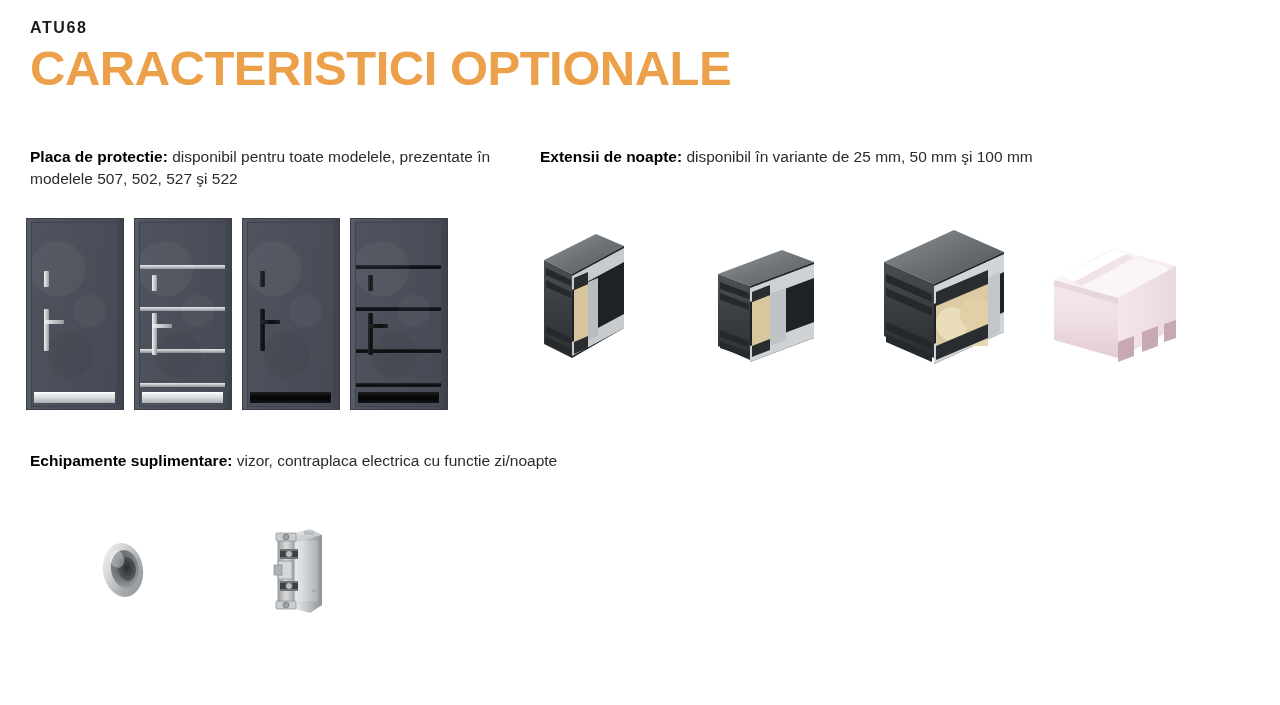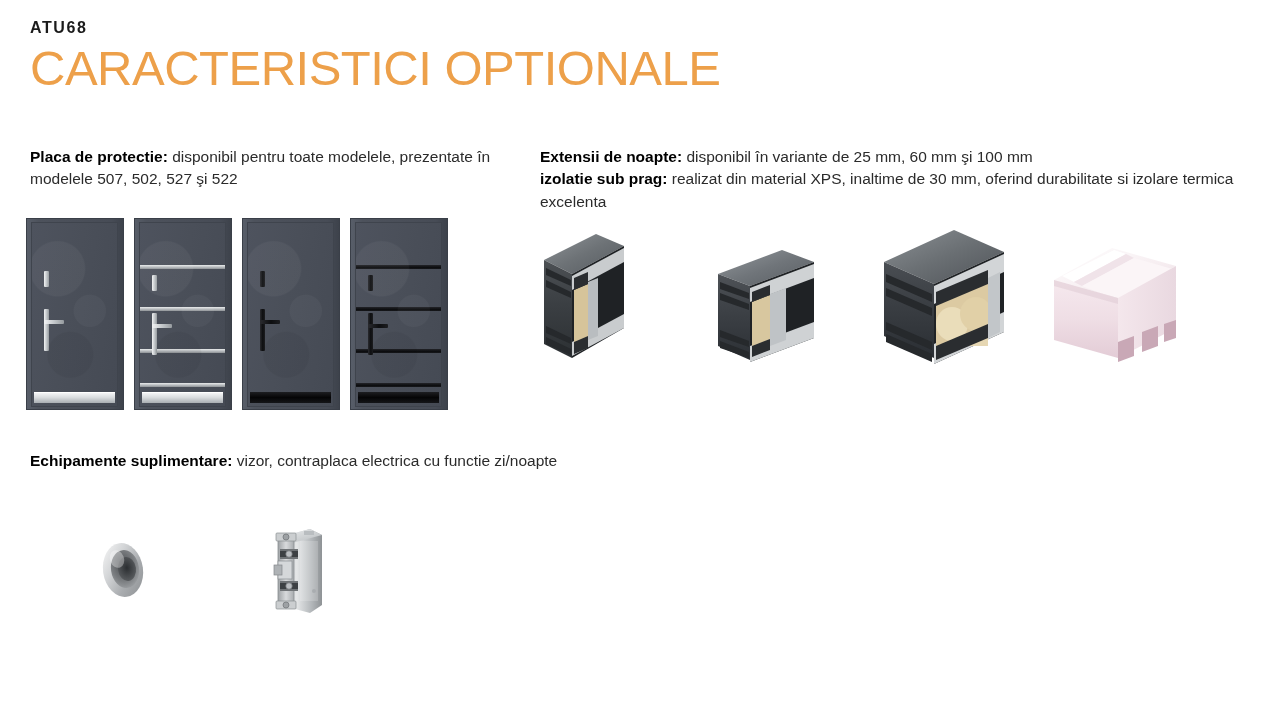--- a/index.html
+++ b/index.html
@@ -12,21 +12,21 @@
   .page { position: relative; width: 1167px; height: 705px; background:#fff; }
 
   
   .kicker {
     position: absolute; left: 30px; top: 19px;
     font-size: 16px; font-weight: 700; color: #1b1b1b;
     letter-spacing: 1.6px;
   }
   .title {
     position: absolute; left: 30px; top: 44px;
-    font-size: 49px; font-weight: 400; color: #eda04a;
+    font-size: 49px; font-weight: 700; color: #eda04a;
     letter-spacing: -0.5px; line-height: 1;
   }
 
   
   .txt { position: absolute; font-size: 15.5px; color: #2b2b2b; line-height: 1.45; }
   .txt b { font-weight: 700; color:#000000; }
   #block-left  { left: 30px;  top: 146px; width: 470px; }
   #block-right { left: 540px; top: 146px; width: 720px; }
   #block-bottom{ left: 30px;  top: 450px; width: 760px; }
 
@@ -81,22 +81,21 @@
 <div class="page">
 
   <div class="kicker">ATU68</div>
   <h1 class="title">CARACTERISTICI OPTIONALE</h1>
 
   <div class="txt" id="block-left">
     <b>Placa de protectie:</b><span> disponibil pentru toate modelele, prezentate în modelele 507, 502, 527 şi 522</span>
   </div>
 
   <div class="txt" id="block-right">
-    <div><b>Extensii de noapte:</b><span> disponibil în variante de 25 mm, 60 mm şi 100 mm</span></div>
-    <div><b>izolatie sub prag:</b><span> realizat din material XPS, inaltime de 30 mm, oferind durabilitate si izolare termica excelenta</span></div>
+    <div><b>Extensii de noapte:</b><span> disponibil în variante de 25 mm, 50 mm şi 100 mm</span></div>
   </div>
 
   <div class="doors">
 
     <div class="door-wrap">
       <div class="door-frame"></div>
       <div class="door-leaf">
         <div class="cyl met" style="left:12px; top:48px;"></div>
         <div class="handle-bar met" style="left:12px; top:86px; height:42px;"></div>
         <div class="handle-lev met" style="left:12px; top:97px; width:20px;"></div>

